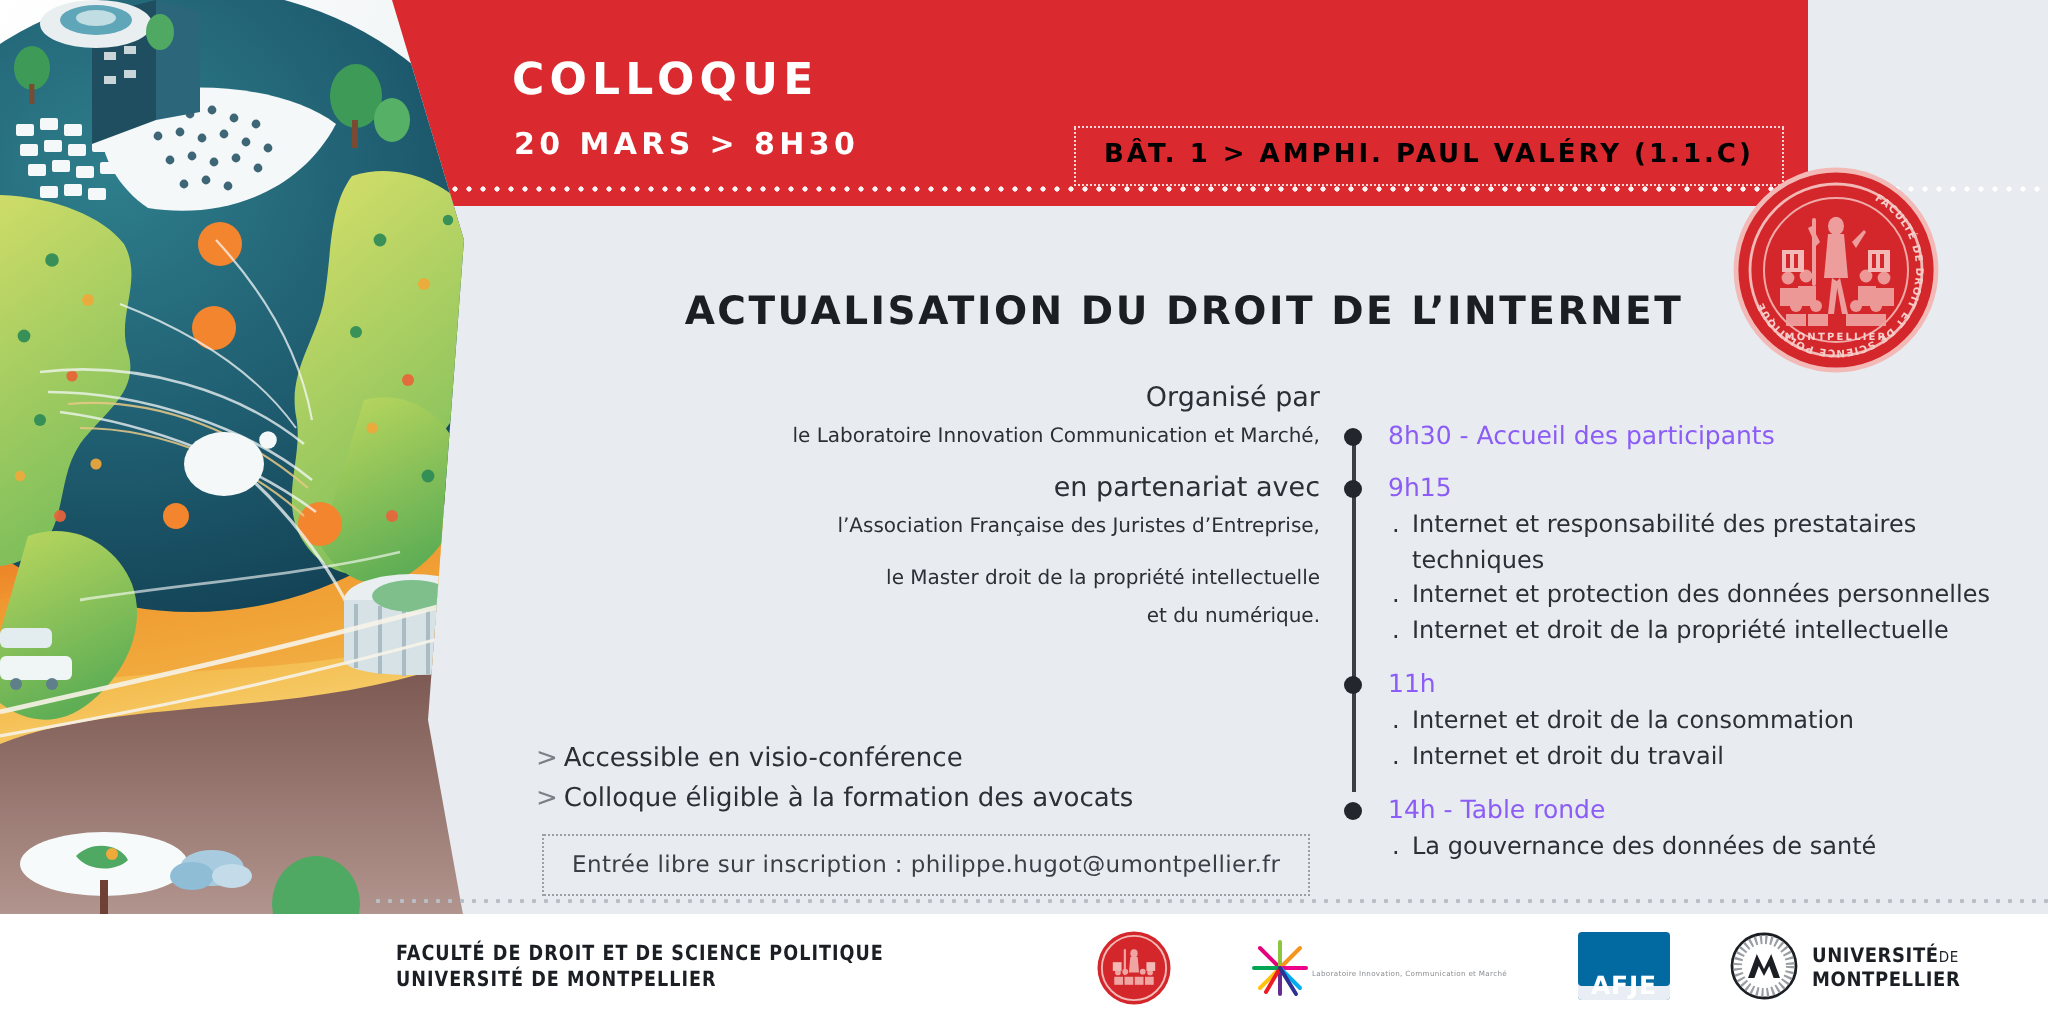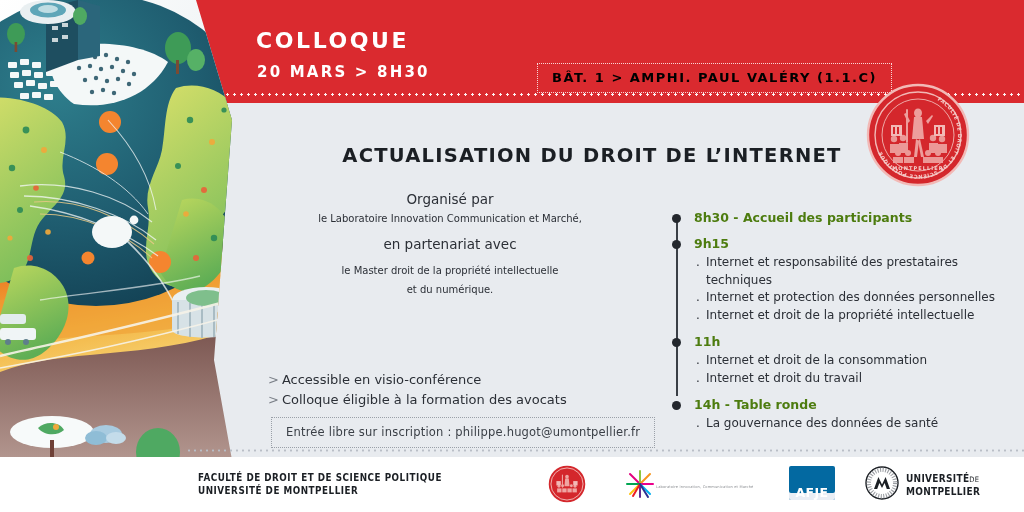--- a/index.html
+++ b/index.html
@@ -6,21 +6,21 @@
   body{
     width:1024px;height:512px;overflow:hidden;
     background:#E8EBEF;
     font-family:"DejaVu Sans","Liberation Sans",sans-serif;
     -webkit-font-smoothing:antialiased;
   }
   #poster{position:relative;width:1024px;height:512px;overflow:hidden;background:#E8EBEF;}
 
   
   .header-band{
-    position:absolute;left:0;top:0;width:1024px;height:103px;
+    position:absolute;left:0;top:0;width:904px;height:103px;
     background:#DA2A2F;
     z-index:2;
   }
   .header-dots{
     position:absolute;left:0;bottom:7px;width:1024px;height:3px;
     background-image:radial-gradient(circle, #fff 0 1.2px, rgba(255,255,255,0) 1.4px);
     background-size:7px 3px;background-repeat:repeat-x;
     opacity:.95;
   }
   .kicker{
@@ -54,21 +54,21 @@
   .main-title{
     position:absolute;left:0;top:144px;width:1024px;text-align:center;
     color:#1B1F24;font-weight:bold;font-size:19.5px;letter-spacing:1.25px;
     padding-left:160px;box-sizing:border-box;
   }
 
   .org-block{
     position:absolute;left:240px;top:190px;width:420px;text-align:center;
     color:#2B2F36;
   }
-  .org-line{font-size:13.5px;line-height:19px;}
+  .org-line{font-size:13.5px;line-height:19px;text-align:right;}
   .org-line.b{font-weight:normal;font-size:10px;}
   .org-gap{height:7px;}
 
   .notes{
     position:absolute;left:268px;top:370px;width:390px;color:#2B2F36;
   }
   .note-line{font-size:13px;line-height:19.5px;}
   .note-line .gt{color:#7A7F87;margin-right:3px;}
 
   .regbox{
@@ -82,21 +82,21 @@
   
   .sched{position:absolute;left:672px;top:210px;width:340px;}
   .sched-rail{
     position:absolute;left:4px;top:6px;width:1.6px;height:180px;background:#3A3F46;
   }
   .sched-item{position:relative;padding-left:22px;margin-bottom:10px;}
   .sched-dot{
     position:absolute;left:0px;top:3.5px;width:9px;height:9px;border-radius:50%;
     background:#23272D;
   }
-  .sched-time{font-weight:bold;font-size:12.5px;color:#4d7c0f;line-height:16px;}
+  .sched-time{font-weight:normal;font-size:12.5px;color:#8b5cf6;line-height:16px;}
   .sched-subs{margin-top:2px;}
   .sched-sub{font-size:12px;color:#2B2F36;line-height:17.5px;padding-left:12px;position:relative;}
   .sched-sub .pt{position:absolute;left:2px;}
 
   
   .footer{
     position:absolute;left:0;bottom:0;width:1024px;height:55px;background:#FFFFFF;z-index:5;
   }
   .footer-dots{
     position:absolute;left:186px;top:-8px;width:838px;height:3px;
@@ -383,20 +383,21 @@
     </svg>
   </div>
 
   <div class="main-title">ACTUALISATION DU DROIT DE L’INTERNET</div>
 
   <div class="org-block">
     <div class="org-line">Organisé par</div>
     <div class="org-line b">le Laboratoire Innovation Communication et Marché,</div>
     <div class="org-gap"></div>
     <div class="org-line">en partenariat avec</div>
+    <div class="org-line b">l’Association Française des Juristes d’Entreprise,</div>
     <div class="org-gap"></div>
     <div class="org-line b">le Master droit de la propriété intellectuelle</div>
     <div class="org-line b">et du numérique.</div>
   </div>
 
   <div class="notes">
     <div class="note-line">
       <span class="gt">&gt;</span><span>Accessible en visio-conférence</span>
     </div>
     <div class="note-line">

